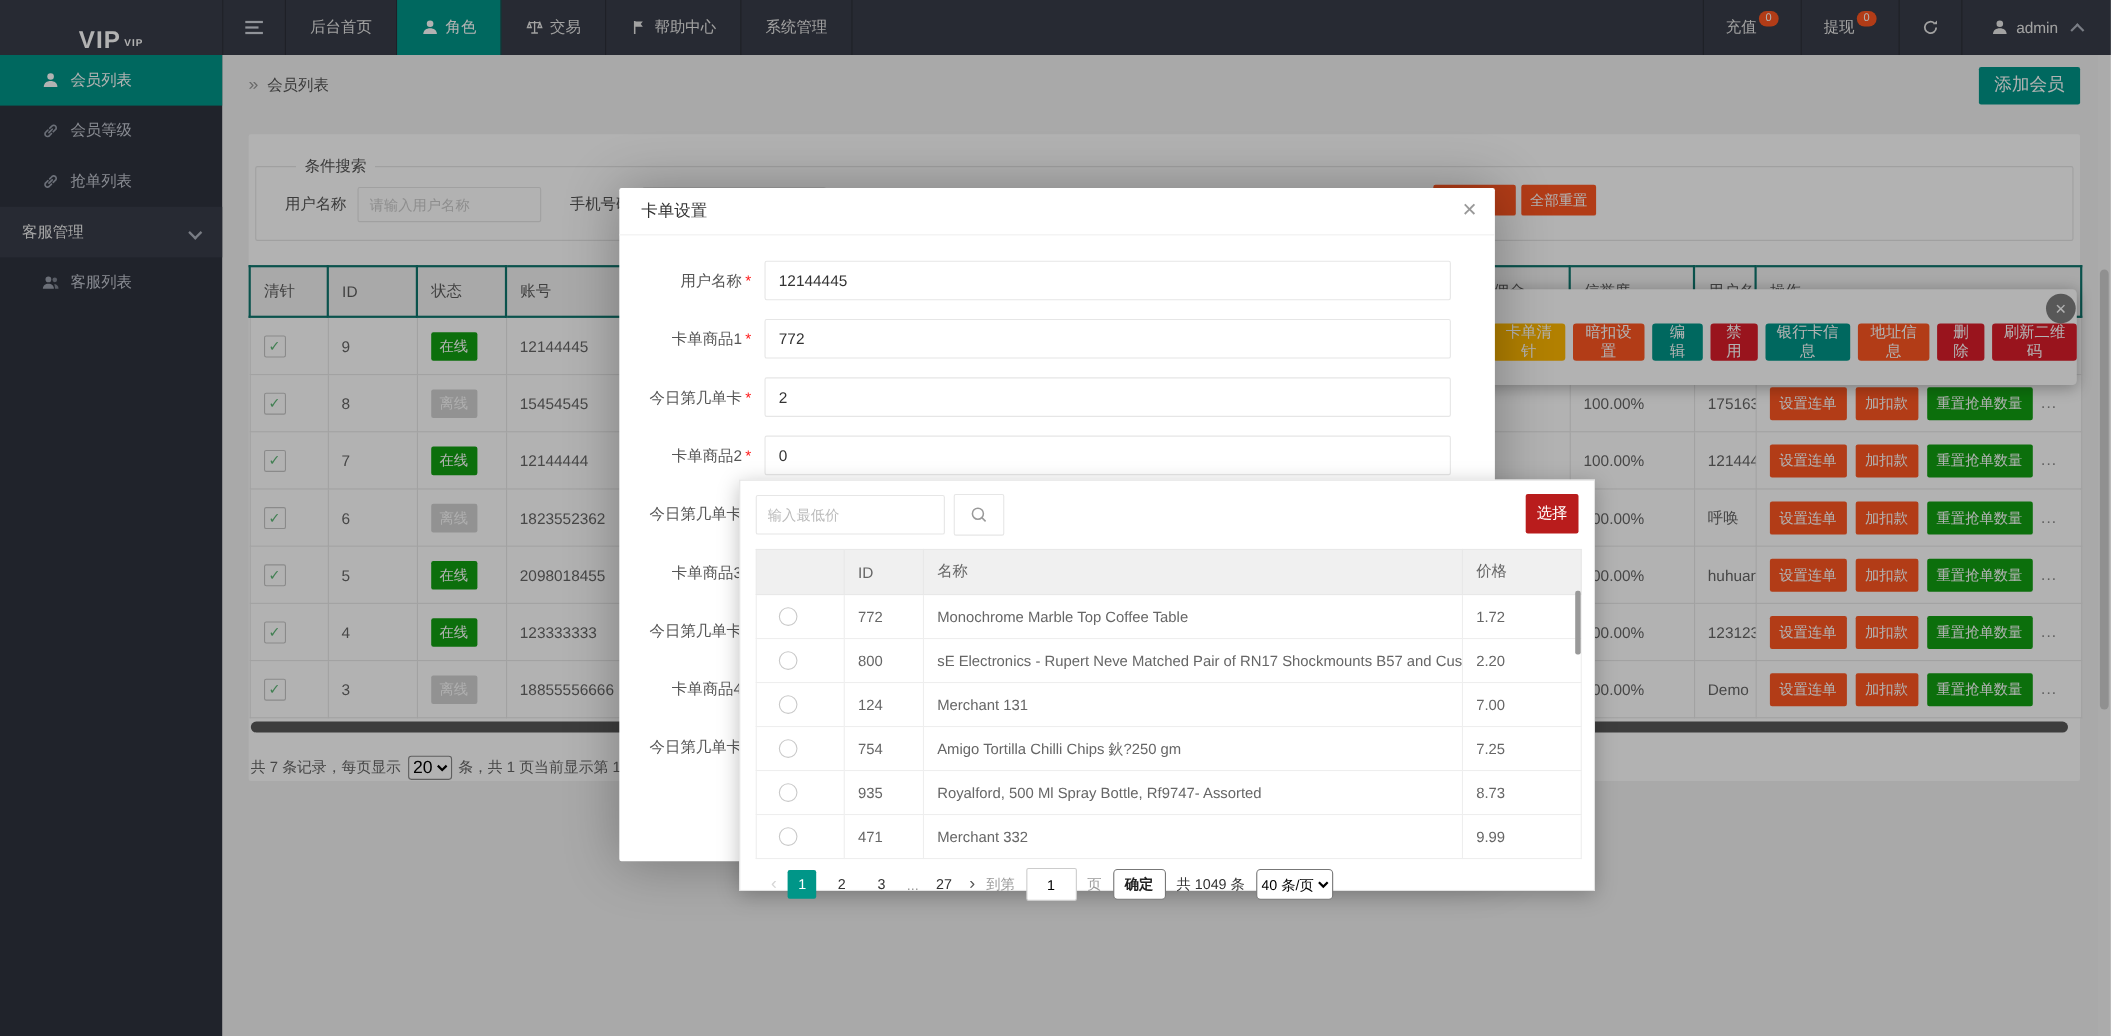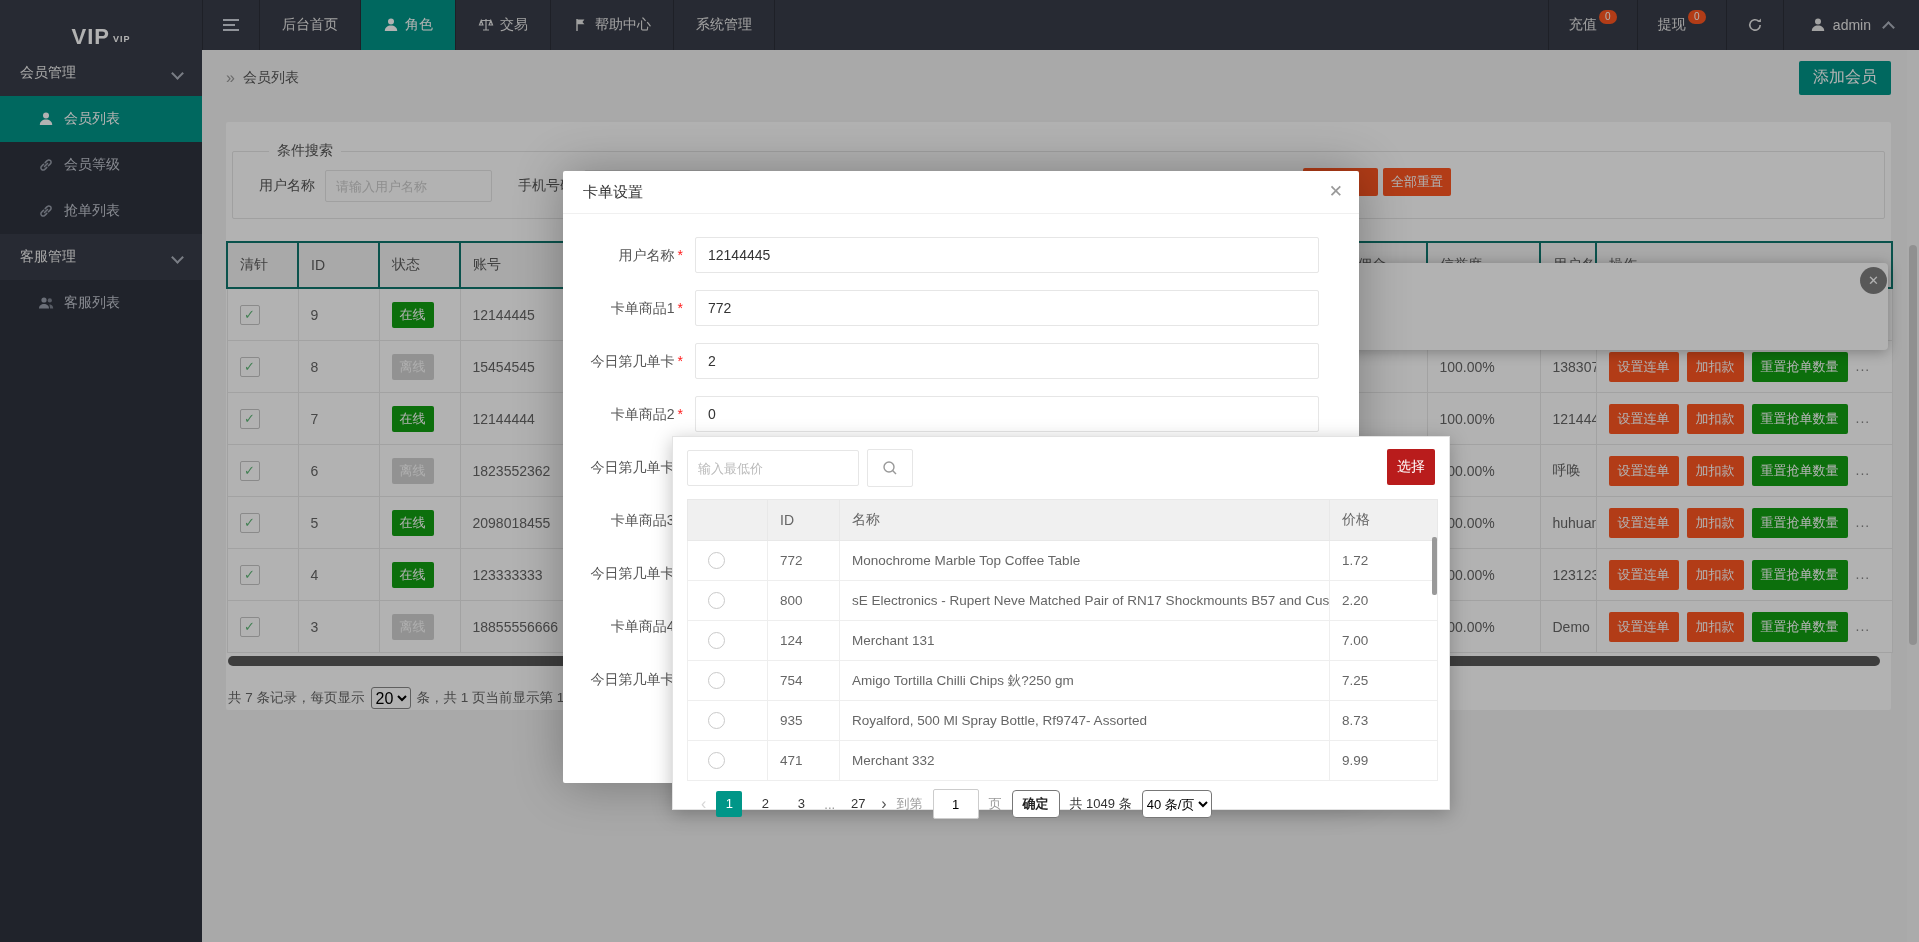--- a/index.html
+++ b/index.html
@@ -163,24 +163,20 @@
           <circle cx="8" cy="4.6" r="3"></circle>
           <path d="M1.8 14c0-3.5 2.8-5.4 6.2-5.4s6.2 1.9 6.2 5.4z"></path>
         </svg>
       <span>admin</span>
       <span class="chev up"></span>
     </div>
   </div>
 </div>
 
 <div class="sidebar">
-  <div class="side-group">
-      <span>会员管理</span>
-      <span class="chev"></span>
-    </div>
   <div class="side-item active">
     <svg class="icon-svg" viewBox="0 0 16 16" fill="currentColor">
         <circle cx="8" cy="4.6" r="3"></circle>
         <path d="M1.8 14c0-3.5 2.8-5.4 6.2-5.4s6.2 1.9 6.2 5.4z"></path>
       </svg>
     <span>会员列表</span>
   </div>
   <div class="side-item">
     <svg class="icon-svg" viewBox="0 0 16 16" fill="none" stroke="currentColor" stroke-width="1.5" stroke-linecap="round">
         <path d="M6.5 9.5l3-3M5.6 7.2L3.9 8.9a2.3 2.3 0 103.2 3.2l1.7-1.7M10.4 8.8l1.7-1.7a2.3 2.3 0 10-3.2-3.2L7.2 5.6"></path>
@@ -274,21 +270,21 @@
               <div class="ckb">
                 <span>✓</span>
               </div>
             </td>
           <td>8</td>
           <td><span class="st off">离线</span></td>
           <td>15454545</td>
           <td></td>
             <td></td>
           <td>100.00%</td>
-          <td>138307</td>
+          <td>175163</td>
           <td><button class="btn op-btn op-orange">设置连单</button><button class="btn op-btn op-orange">加扣款</button><button class="btn op-btn op-green">重置抢单数量</button><span class="op-more">...</span></td>
         </tr>
         <tr>
           <td>
               <div class="ckb">
                 <span>✓</span>
               </div>
             </td>
           <td>7</td>
           <td><span class="st on">在线</span></td>
@@ -369,20 +365,30 @@
       <span>条，共 1 页当前显示第 1 页。</span>
     </div>
   </div>
 </div>
 
 <div class="vscroll-track">
     <div class="vscroll-thumb"></div>
   </div>
 
 <div class="popover">
+  <div class="rowbtns">
+    <button class="btn pbtn c-yellow">卡单清针</button>
+    <button class="btn pbtn c-orange">暗扣设置</button>
+    <button class="btn pbtn c-teal">编 辑</button>
+    <button class="btn pbtn c-red">禁用</button>
+    <button class="btn pbtn c-teal">银行卡信息</button>
+    <button class="btn pbtn c-orange">地址信息</button>
+    <button class="btn pbtn c-red">删除</button>
+    <button class="btn pbtn c-red">刷新二维码</button>
+  </div>
   <div class="pop-close">
       <span>✕</span>
     </div>
 </div>
 
 <div class="overlay"></div>
 
 <div class="modal">
   <div class="modal-head">卡单设置</div>
   <div class="modal-close">✕</div>

